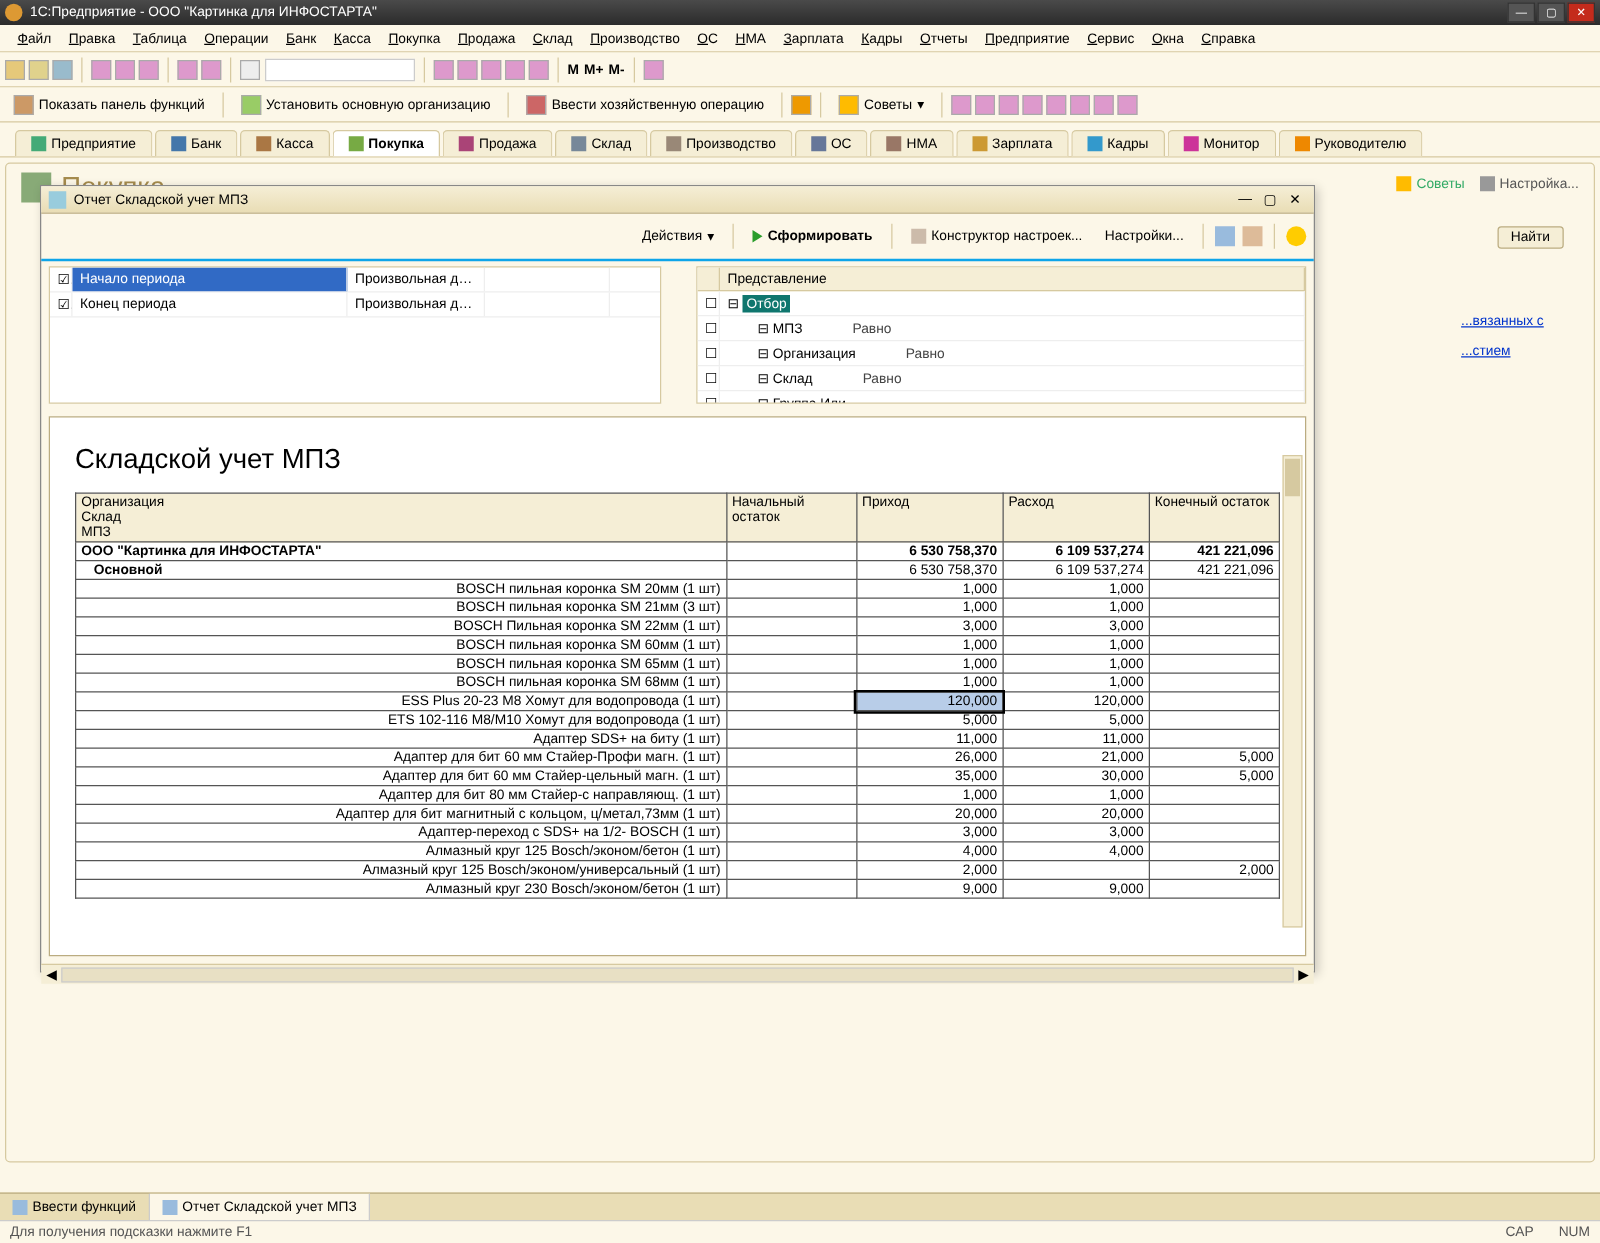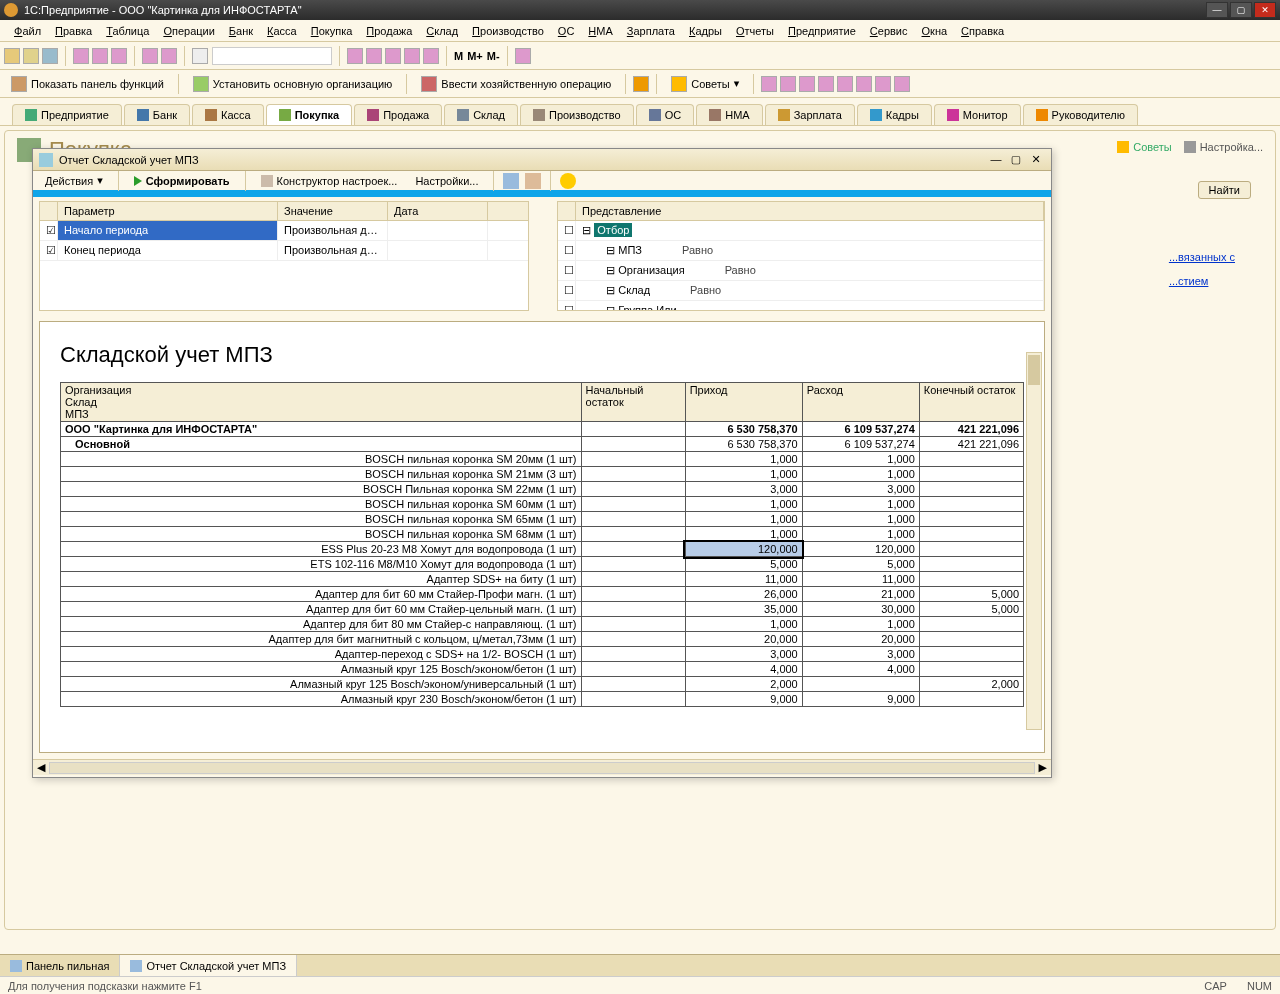--- a/index.html
+++ b/index.html
@@ -26,21 +26,21 @@
   .page-right { position: absolute; right: 12px; top: 10px; display: flex; gap: 12px; }
   .page-right a { color: #3a6; text-decoration: none; display:flex; align-items:center; gap:4px;}
   .search-btn { position:absolute; right:24px; top:50px;}
   .search-btn button { padding: 2px 10px; background: #F5EED6; border:1px solid #bbac80; border-radius:3px;}
   
   .report-window { position: absolute; left: 32px; top: 148px; width: 1020px; height: 630px; background: #FCF7E8; border: 1px solid #888; box-shadow: 2px 2px 8px rgba(0,0,0,.2); }
   .rw-title { height: 22px; background: linear-gradient(#F5EED6,#E9DDB5); border-bottom: 1px solid #bbac80; display: flex; align-items: center; padding: 0 6px; }
   .rw-title .ico { width: 14px; height: 14px; margin-right: 6px; background: #9cd;}
   .rw-title .wbtns { margin-left: auto; display: flex; gap: 2px; font-size: 12px; }
   .rw-title .wbtns span { width: 18px; text-align:center; cursor: default;}
-  .rw-toolbar { height: 26px; display: flex; align-items: center; padding: 0 6px; gap: 6px; border-bottom: 7px solid #0ea5e9; }
+  .rw-toolbar { height: 38px; display: flex; align-items: center; padding: 0 6px; gap: 6px; border-bottom: 2px solid #0ea5e9; justify-content: flex-end; }
   .rw-toolbar .btn { padding: 2px 6px; display:flex; align-items:center; gap:4px; }
   .rw-toolbar .form-btn { font-weight: bold; color: #000; display:flex; align-items:center; gap:4px;}
   .rw-toolbar .arrow-green { width: 0; height: 0; border-left: 8px solid #2a9d2a; border-top: 5px solid transparent; border-bottom: 5px solid transparent; }
   .filters-row { display: flex; gap: 8px; padding: 4px 6px; }
   .filter-panel { border: 1px solid #d6c9a0; background: #fff; flex: 1; overflow: hidden; }
   .filter-panel .hdr { display: flex; background: #F5EED6; border-bottom: 1px solid #d6c9a0; }
   .filter-panel .hdr div { padding: 3px 6px; border-right: 1px solid #d6c9a0; }
   .fp-left .hdr div:nth-child(1){width:18px;} .fp-left .hdr div:nth-child(2){width:220px;} .fp-left .hdr div:nth-child(3){width:110px;} .fp-left .hdr div:nth-child(4){width:100px;}
   .fp-right .hdr div:nth-child(1){width:18px;} .fp-right .hdr div:nth-child(2){flex:1;}
   .filter-row { display: flex; border-bottom: 1px solid #eee; }
@@ -289,26 +289,20 @@
       </div>
     <div class="sep"></div>
     <div class="ico" style="width:16px;height:16px;background:#9bd"></div>
     <div class="ico" style="width:16px;height:16px;background:#db9"></div>
     <div class="sep"></div>
     <div class="ico" style="width:16px;height:16px;background:#fc0;border-radius:50%"></div>
   </div>
 
   <div class="filters-row">
     <div class="filter-panel fp-left">
-      <div class="hdr">
-        <div></div>
-        <div>Параметр</div>
-        <div>Значение</div>
-        <div>Дата</div>
-      </div>
       <div id="left-filter-rows">
           <div class="filter-row sel">
             <div class="chk">☑</div>
             <div class="label" style="width:220px;">Начало периода</div>
             <div style="width:110px;">Произвольная дата</div>
             <div style="width:100px;"></div>
           </div>
           <div class="filter-row">
             <div class="chk">☑</div>
             <div class="label" style="width:220px;">Конец периода</div>
@@ -508,21 +502,21 @@
   <div class="bottom-scroll">
     <span>◀</span>
       <div class="track"></div>
       <span>▶</span>
   </div>
 </div>
 
 <div class="footer-tabs" id="footer-tabs">
     <div class="footer-tab">
       <span class="mini-icon" style="background:#9bd"></span>
-      <span>Панель пильная</span>
+      <span>Ввести функций</span>
     </div>
     <div class="footer-tab active">
       <span class="mini-icon" style="background:#9bd"></span>
       <span>Отчет  Складской учет МПЗ</span>
     </div>
   </div>
 
 <div class="status-bar">
   <span>Для получения подсказки нажмите F1</span>
   <div class="right">

